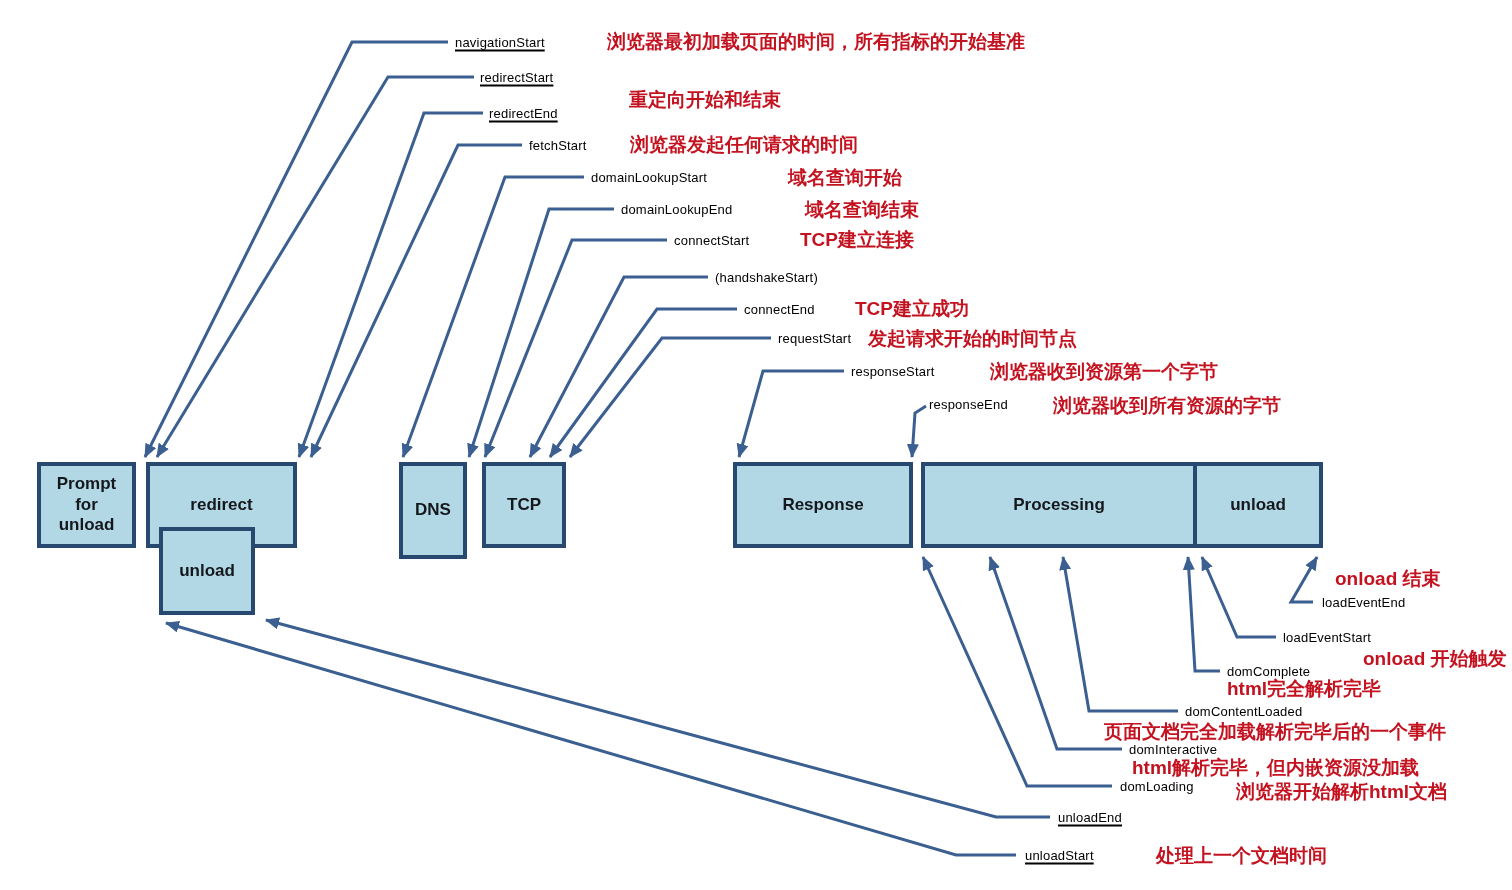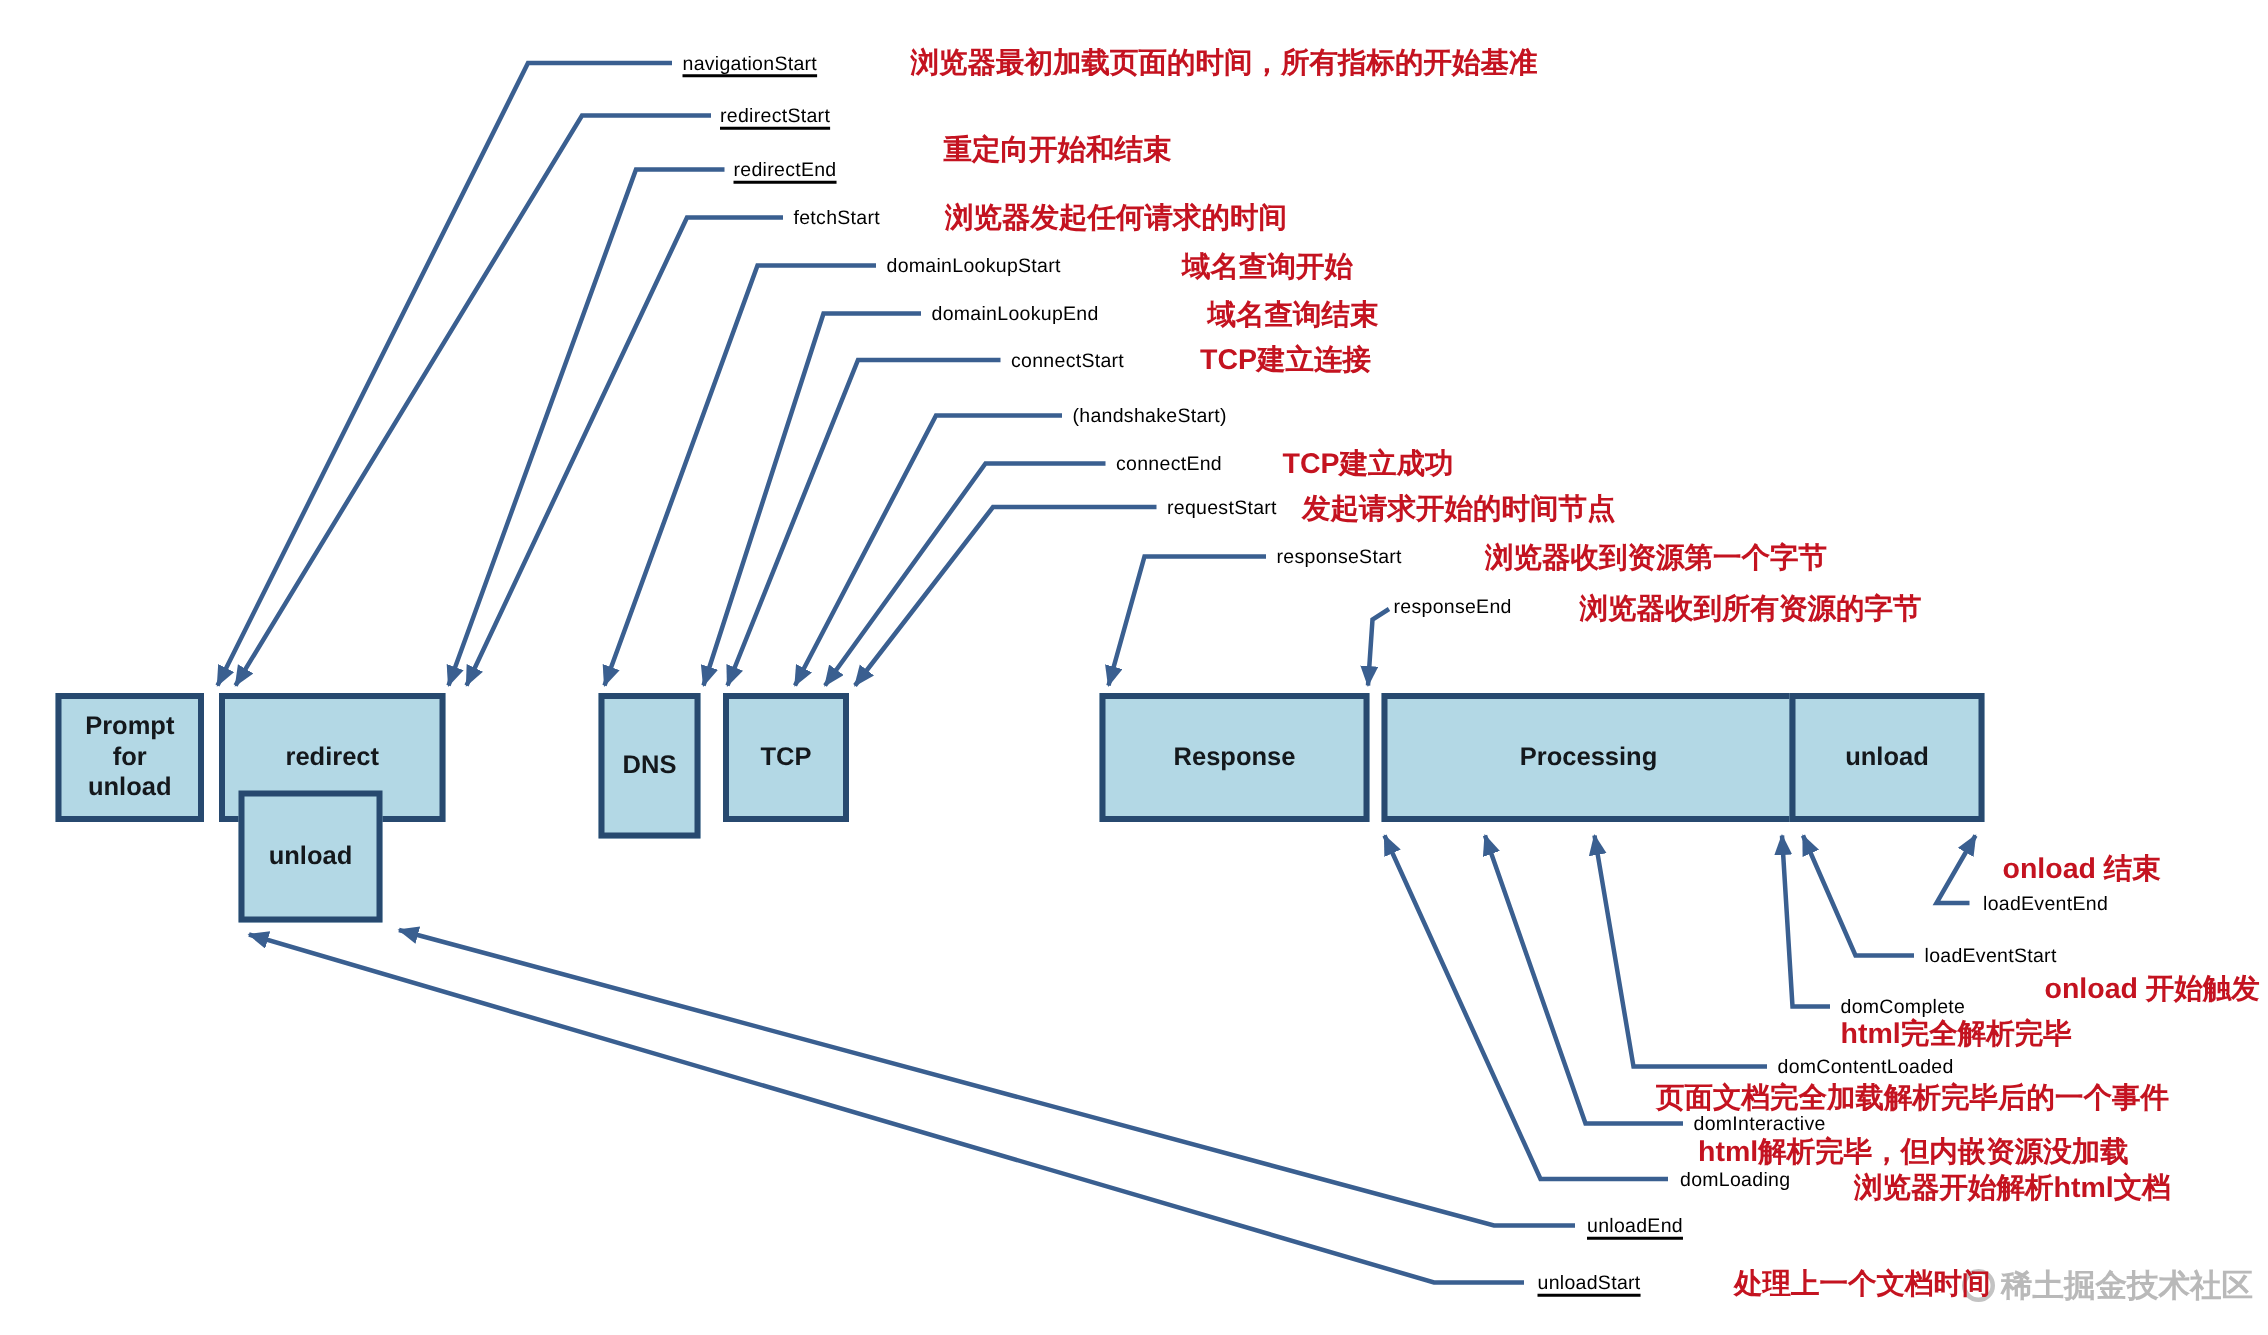--- a/index.html
+++ b/index.html
@@ -111,18 +111,14 @@
   <div class="ann" style="left:990px;top:372px;">浏览器收到资源第一个字节</div>
   <div class="ann" style="left:1053px;top:406px;">浏览器收到所有资源的字节</div>
   <div class="ann" style="left:1335px;top:579px;">onload 结束</div>
   <div class="ann" style="left:1363px;top:659px;">onload 开始触发</div>
   <div class="ann" style="left:1227px;top:689px;">html完全解析完毕</div>
   <div class="ann" style="left:1104px;top:732px;">页面文档完全加载解析完毕后的一个事件</div>
   <div class="ann" style="left:1132px;top:768px;">html解析完毕，但内嵌资源没加载</div>
   <div class="ann" style="left:1236px;top:792px;">浏览器开始解析html文档</div>
   <div class="ann" style="left:1156px;top:856px;">处理上一个文档时间</div>
 
-  <div class="wm" style="left:1308px;top:843px;">
-    <span class="wm-circle"></span>
-    <span>稀土掘金技术社区</span>
-  </div>
 
 </div>
 
 </body></html>

